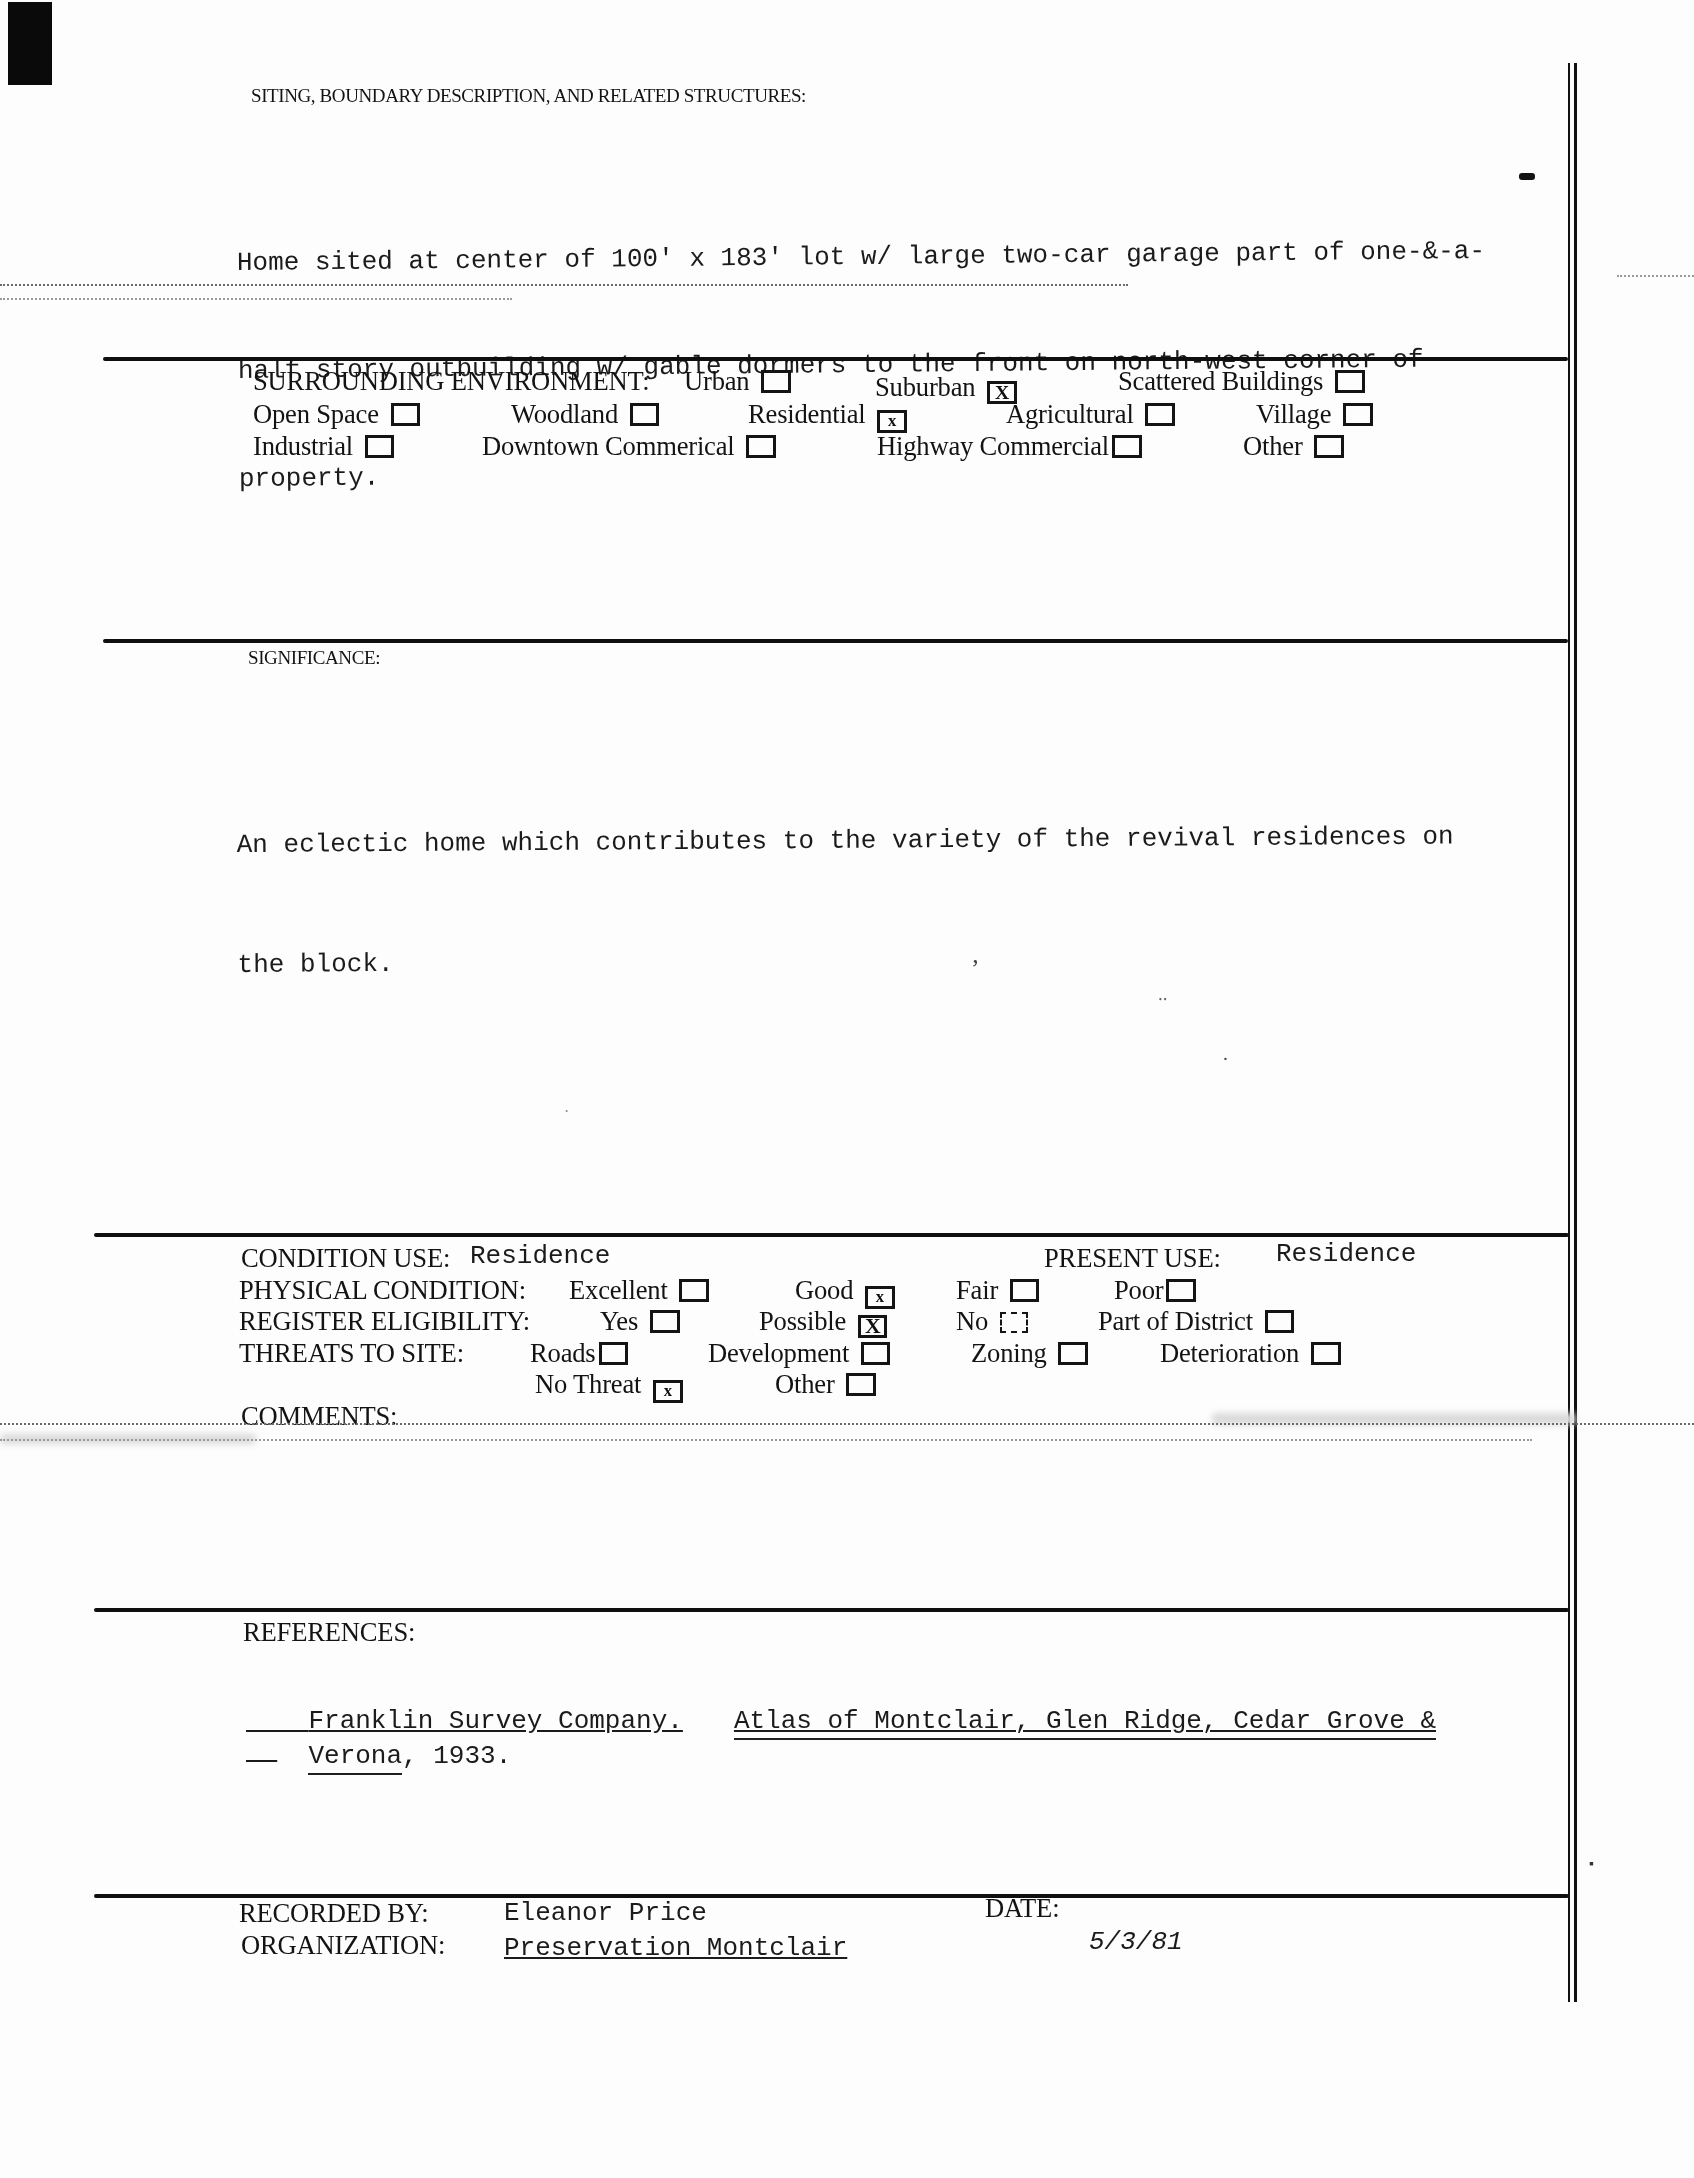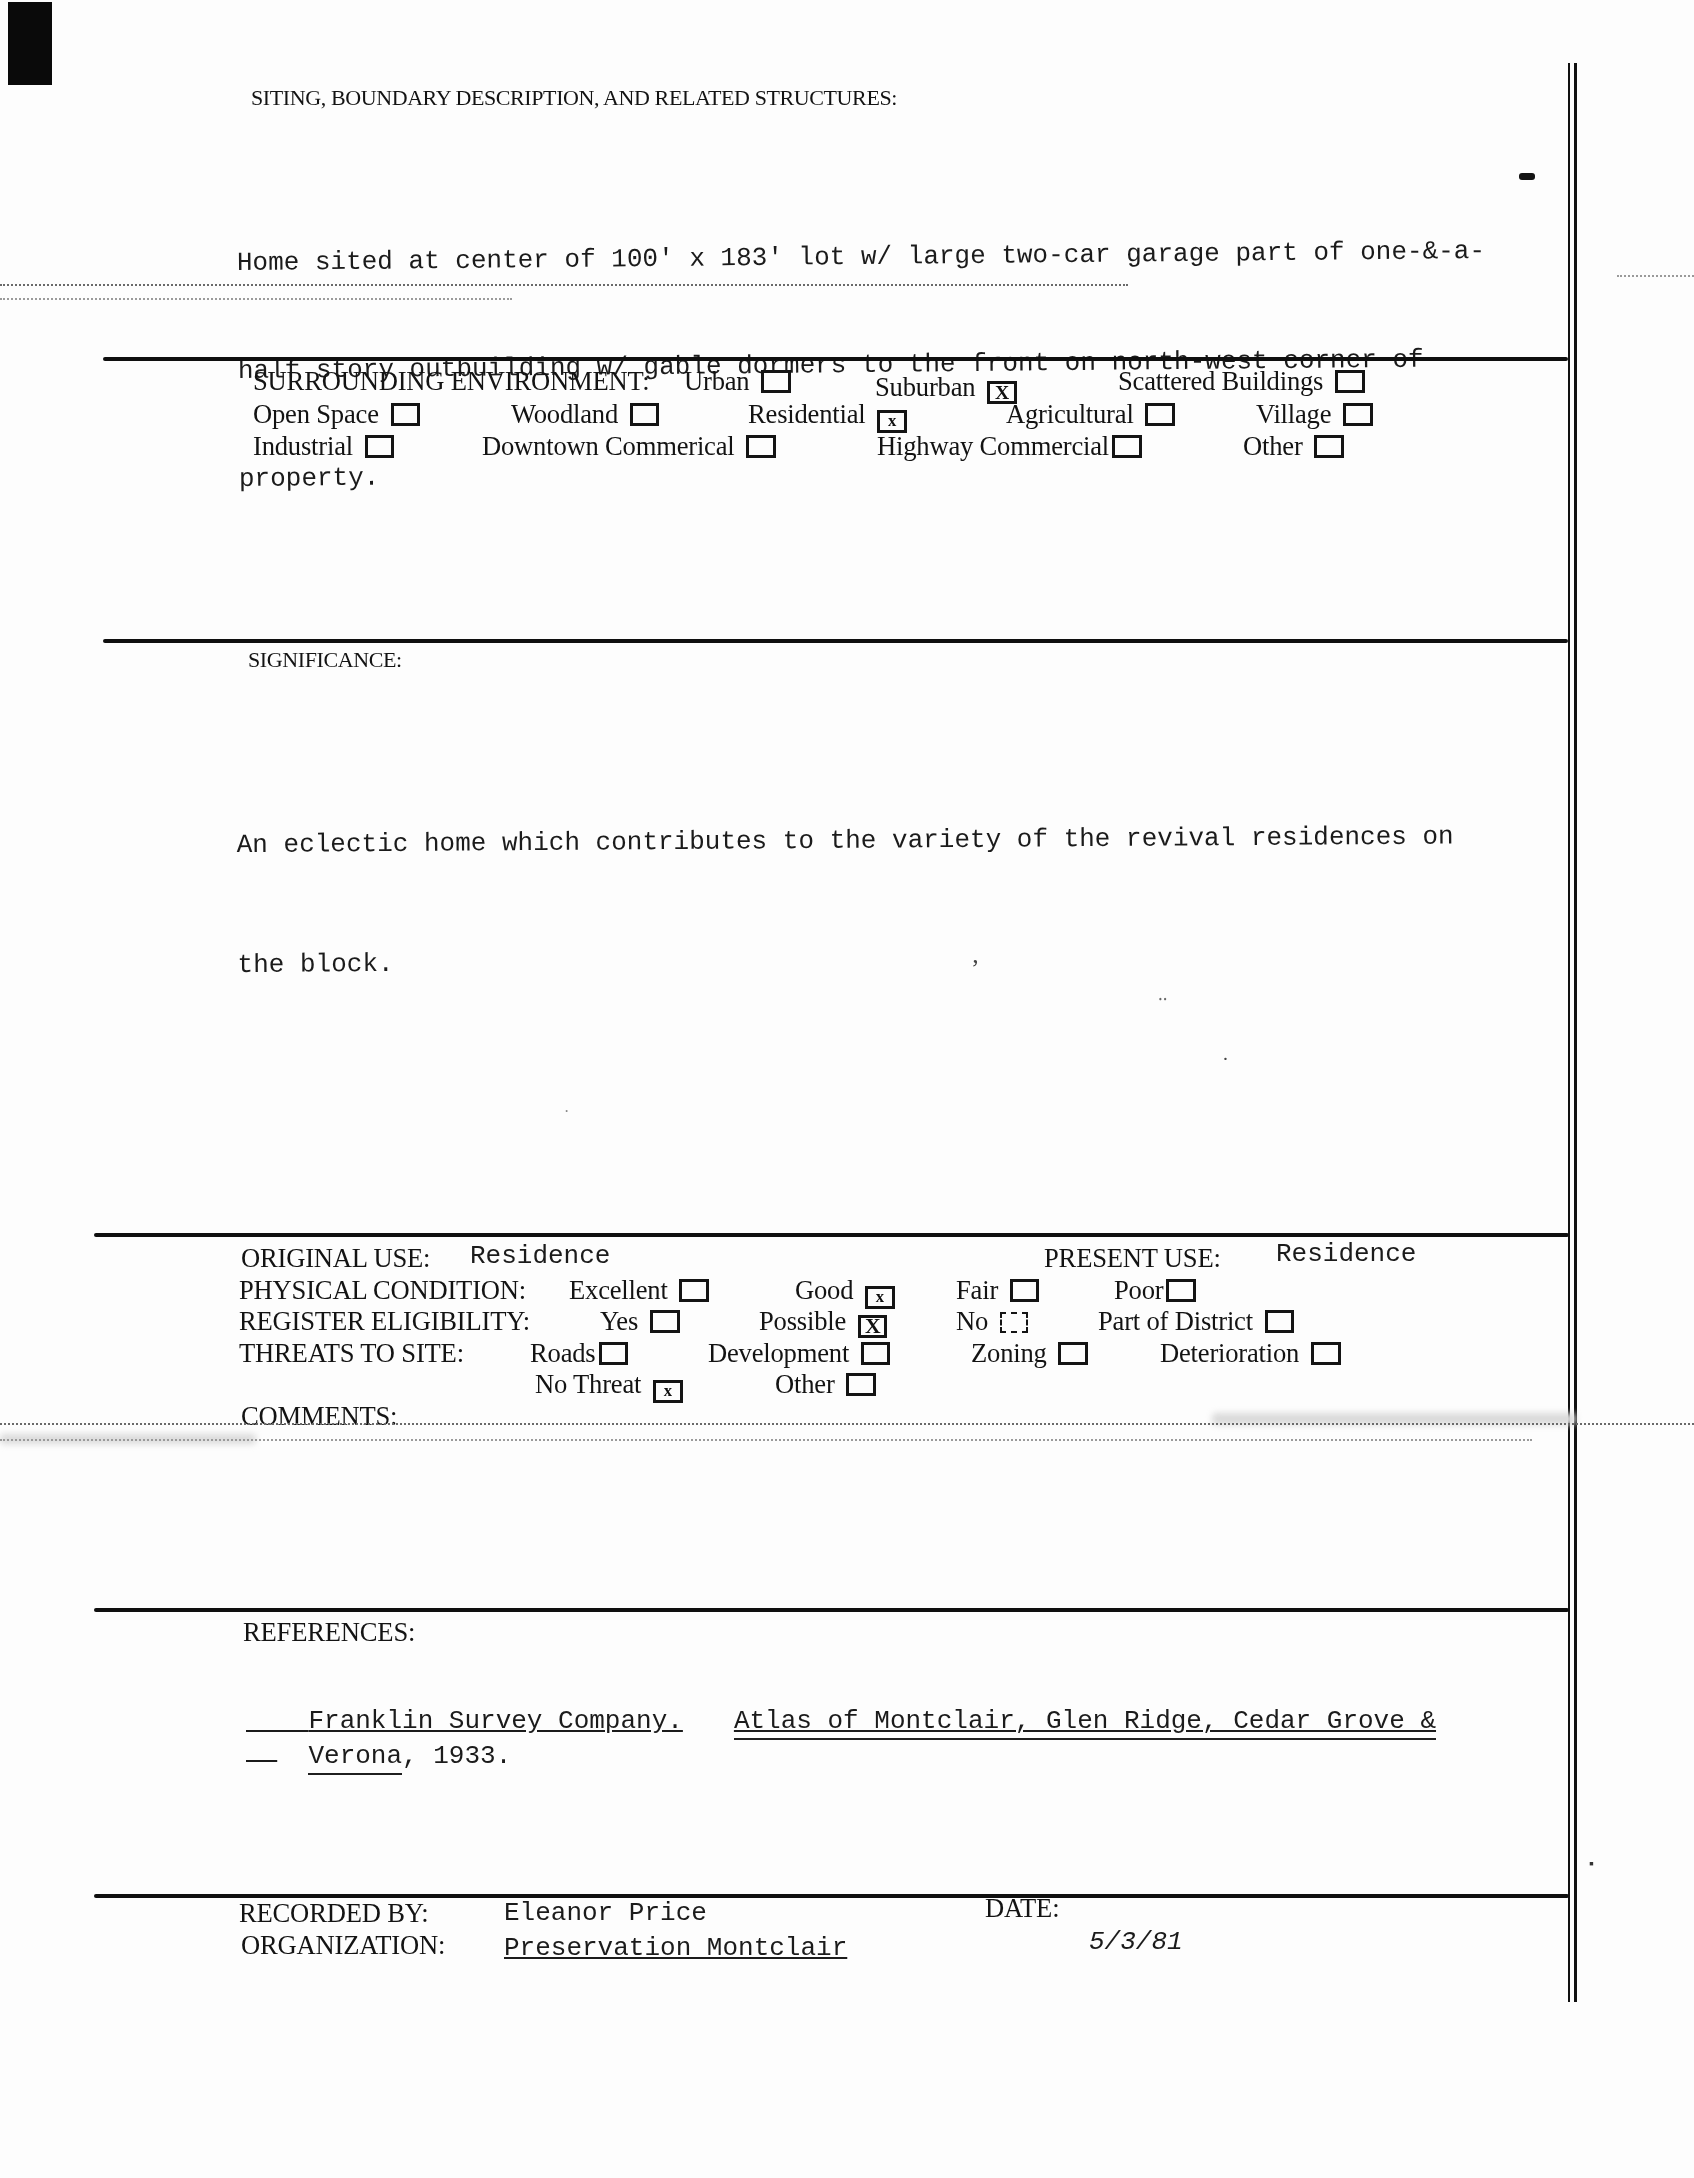--- a/index.html
+++ b/index.html
@@ -1,20 +1,20 @@
 <!DOCTYPE html>
 <html><head>
 <meta charset="utf-8">
 <style>
   html,body{margin:0;padding:0;background:#ffffff;}
   .page{position:relative;width:1694px;height:2178px;background:#fdfdfd;color:#151515;overflow:hidden;
         font-family:"Liberation Serif",serif;}
   .abs{position:absolute;white-space:pre;}
   .slabel{font-family:"Liberation Serif",serif;font-size:26.6px;letter-spacing:-0.2px;color:#131313;}
-  .big{font-size:22px;letter-spacing:-0.4px;}
+  .big{font-size:19px;letter-spacing:-0.4px;}
   .mono{font-family:"Liberation Mono",monospace;font-size:26px;color:#1b1b1b;}
   .hline{position:absolute;height:3.9px;background:#0f0f0f;border-radius:2px;}
   .dotted{position:absolute;height:0;border-top:2px dotted #6a6a6a;}
   .dotted.lt{border-top:2px dotted #9a9a9a;}
   .vline{position:absolute;background:#111;}
   .smudge{position:absolute;background:#dadada;filter:blur(3px);border-radius:3.9px;}
   .box{display:inline-block;box-sizing:content-box;width:23.6px;height:16.7px;border:3px solid #141414;
        margin-left:11.8px;vertical-align:-3px;text-align:center;
        font-family:"Liberation Serif",serif;font-weight:bold;font-size:19.7px;line-height:16.7px;color:#101010;}
   .box.tight{margin-left:3px;}
@@ -77,21 +77,21 @@
   </div>
 
   <div class="speck" style="left:971px;top:954px;font-size:25.6px;">’</div>
   <div class="speck" style="left:1158px;top:981px;font-size:17.7px;color:#666;">‥</div>
   <div class="speck" style="left:1223px;top:1042px;font-size:19.7px;">.</div>
   <div class="speck" style="left:564px;top:1103px;font-size:15.8px;color:#888;">·</div>
   <div class="speck" style="left:1589px;top:1856px;font-size:13.8px;color:#333;">▪</div>
 
   <div class="hline" style="left:94px;top:1233px;width:1475px;"></div>
 
-  <div class="abs slabel" style="left:241px;top:1243px;">ORIGINAL USE:</div>
+  <div class="abs slabel" style="left:241px;top:1243px;">CONDITION USE:</div>
   <div class="abs mono" style="left:470px;top:1241px;">Residence</div>
   <div class="abs slabel" style="left:1044px;top:1243px;">PRESENT USE:</div>
   <div class="abs mono" style="left:1276px;top:1239px;">Residence</div>
 
   <div class="abs slabel" style="left:239px;top:1275px;">PHYSICAL CONDITION:</div>
   <span class="abs slabel" style="left:569px;top:1275px;"><span>Excellent</span><span class="box"></span></span>
   <span class="abs slabel" style="left:795px;top:1275px;"><span>Good</span><span class="box mk-small">x</span></span>
   <span class="abs slabel" style="left:956px;top:1275px;"><span>Fair</span><span class="box"></span></span>
   <span class="abs slabel" style="left:1114px;top:1275px;"><span>Poor</span><span class="box tight"></span></span>
 

